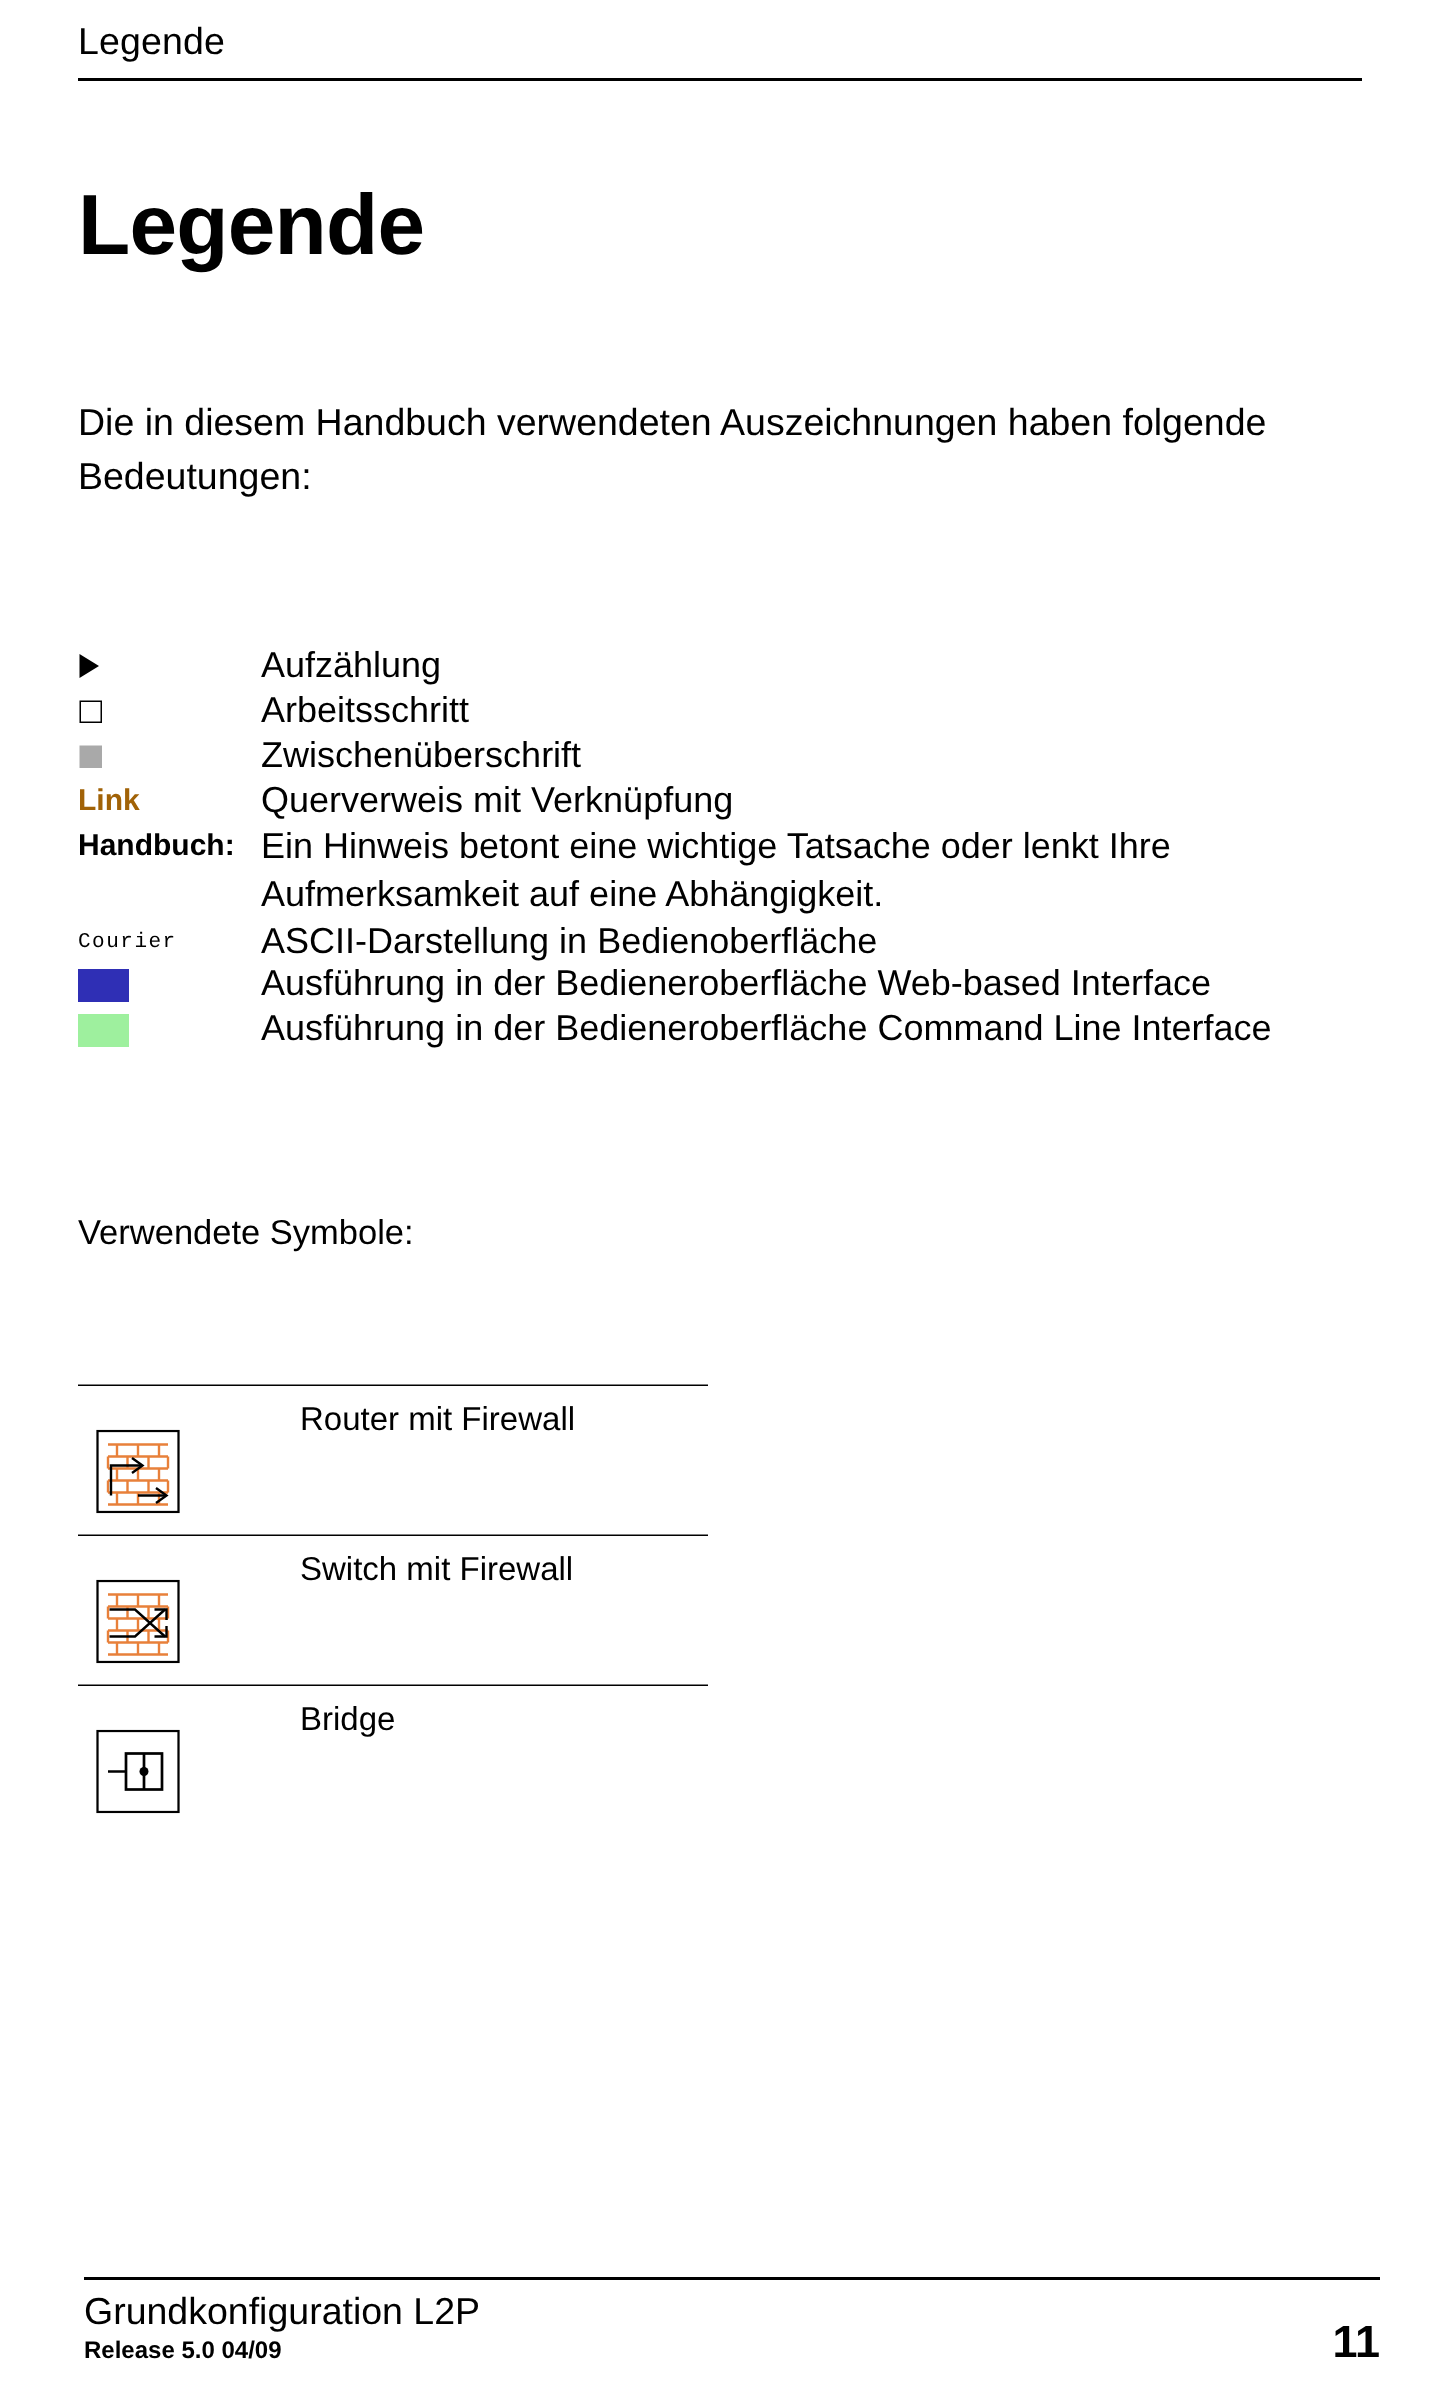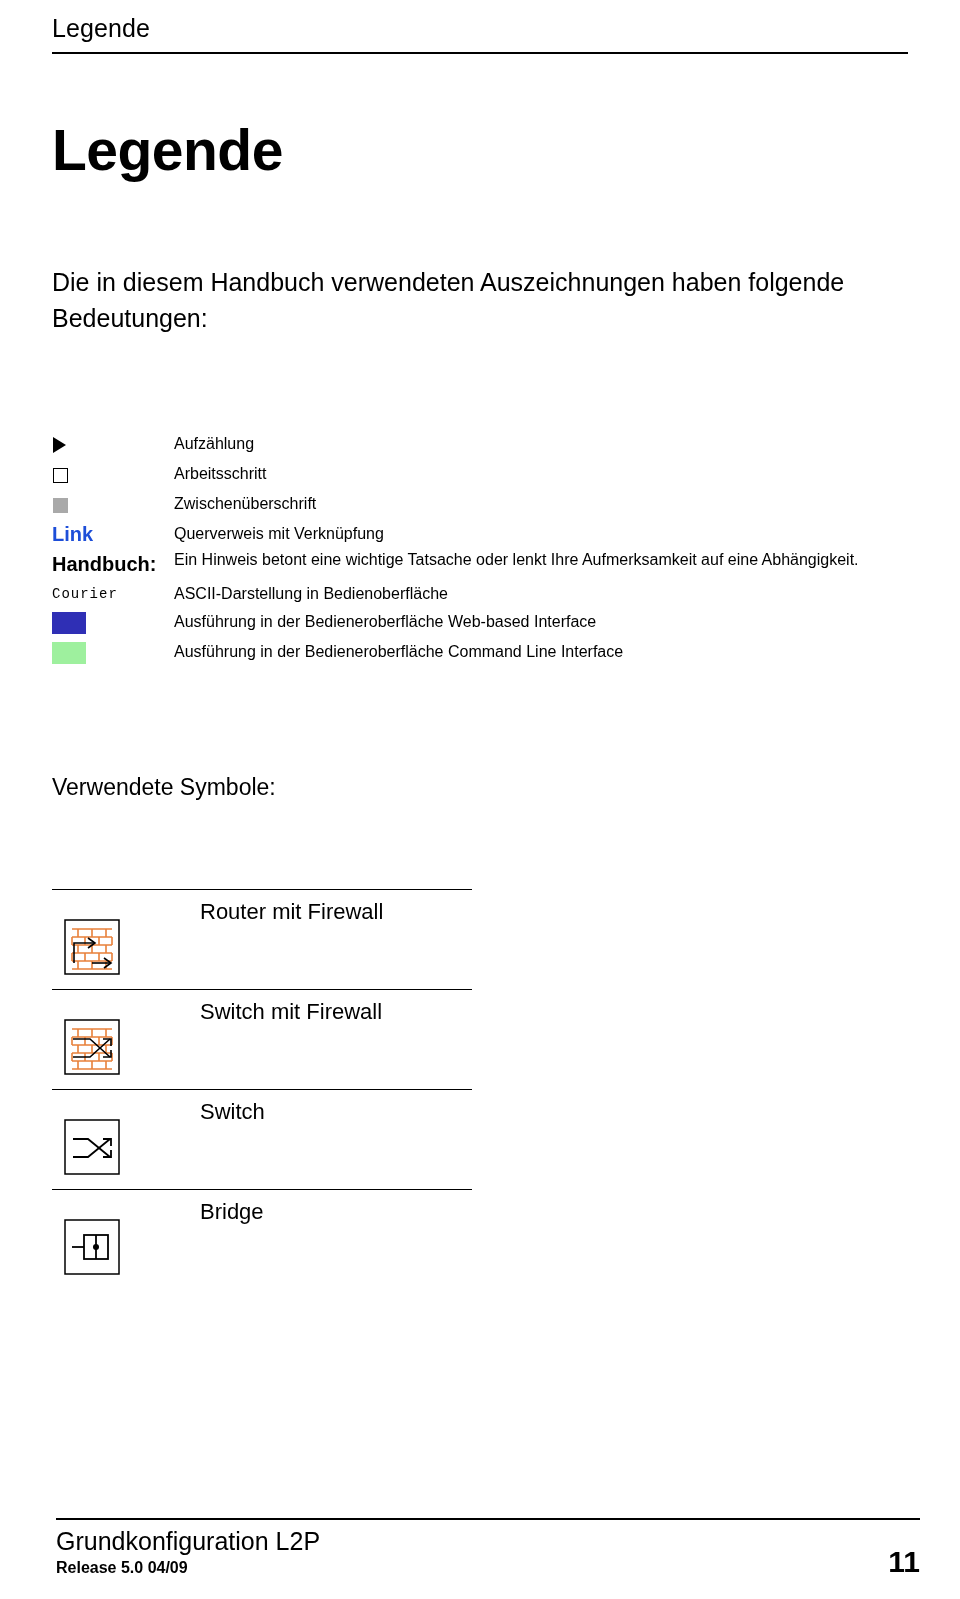--- a/index.html
+++ b/index.html
@@ -63,26 +63,26 @@
     min-height: 30px;
   }
   .legend-key {
     width: 122px;
     flex: 0 0 122px;
     font-size: 20px;
     line-height: 30px;
     position: relative;
   }
   .legend-val {
-    font-size: 16px;
+    font-size: 24px;
     line-height: 30px;
     flex: 1 1 auto;
   }
   .legend-key.link {
-    color: #1d4ed8;
+    color: #a16207;
     font-weight: bold;
     font-size: 20px;
   }
   .legend-key.hinweis {
     font-weight: bold;
   }
   .legend-key.courier {
     font-family: "Liberation Mono", monospace;
     font-size: 14px;
     letter-spacing: 1px;
@@ -314,35 +314,20 @@
             <path d="M9 20 L26 20 L46 38"></path>
             <path d="M9 38 L26 38 L46 20"></path>
             <path d="M39 20 L47 20 L47 27"></path>
             <path d="M39 38 L47 38 L47 31"></path>
           </g>
         </svg>
       </div>
     </div>
 
 
-    <div class="sym-row">
-      <div class="sym-rule"></div>
-      <div class="sym-label">Switch</div>
-      <div class="sym-icon">
-        <svg width="56" height="56" viewBox="0 0 56 56">
-          <rect x="1" y="1" width="54" height="54" fill="#ffffff" stroke="#000" stroke-width="1.5"></rect>
-          <g stroke="#000" stroke-width="1.8" fill="none">
-            <path d="M9 20 L24 20 L46 38"></path>
-            <path d="M9 38 L24 38 L46 20"></path>
-            <path d="M39 20 L47 20 L47 27"></path>
-            <path d="M39 38 L47 38 L47 31"></path>
-          </g>
-        </svg>
-      </div>
-    </div>
 
     <div class="sym-row">
       <div class="sym-rule"></div>
       <div class="sym-label">Bridge</div>
       <div class="sym-icon">
         <svg width="56" height="56" viewBox="0 0 56 56">
           <rect x="1" y="1" width="54" height="54" fill="#ffffff" stroke="#000" stroke-width="1.5"></rect>
           <g stroke="#000" stroke-width="1.8" fill="none">
             <rect x="20" y="16" width="24" height="24"></rect>
             <path d="M8 28 L20 28"></path>

